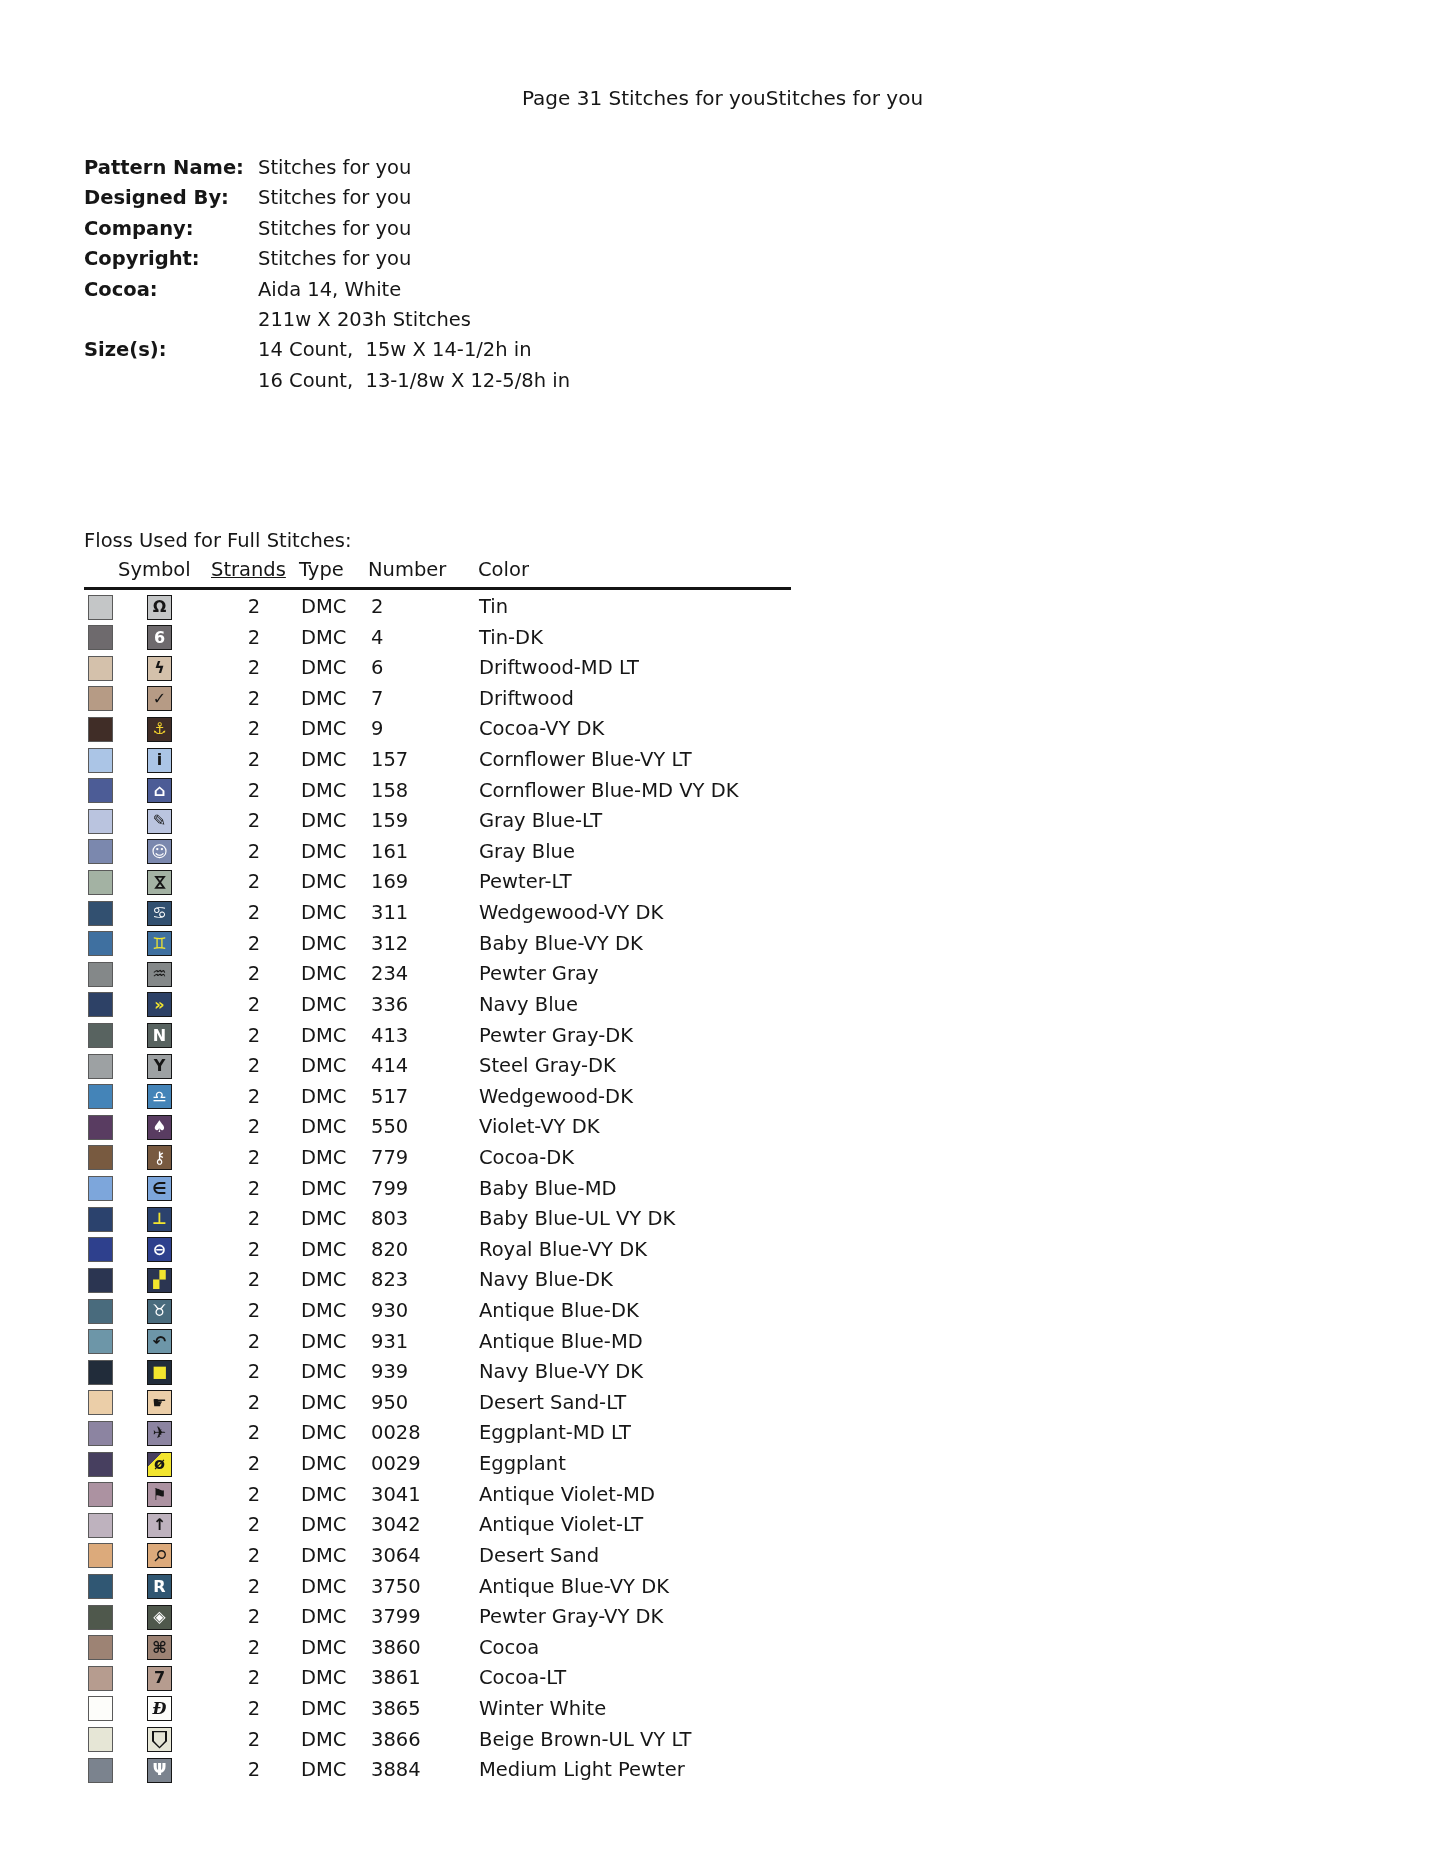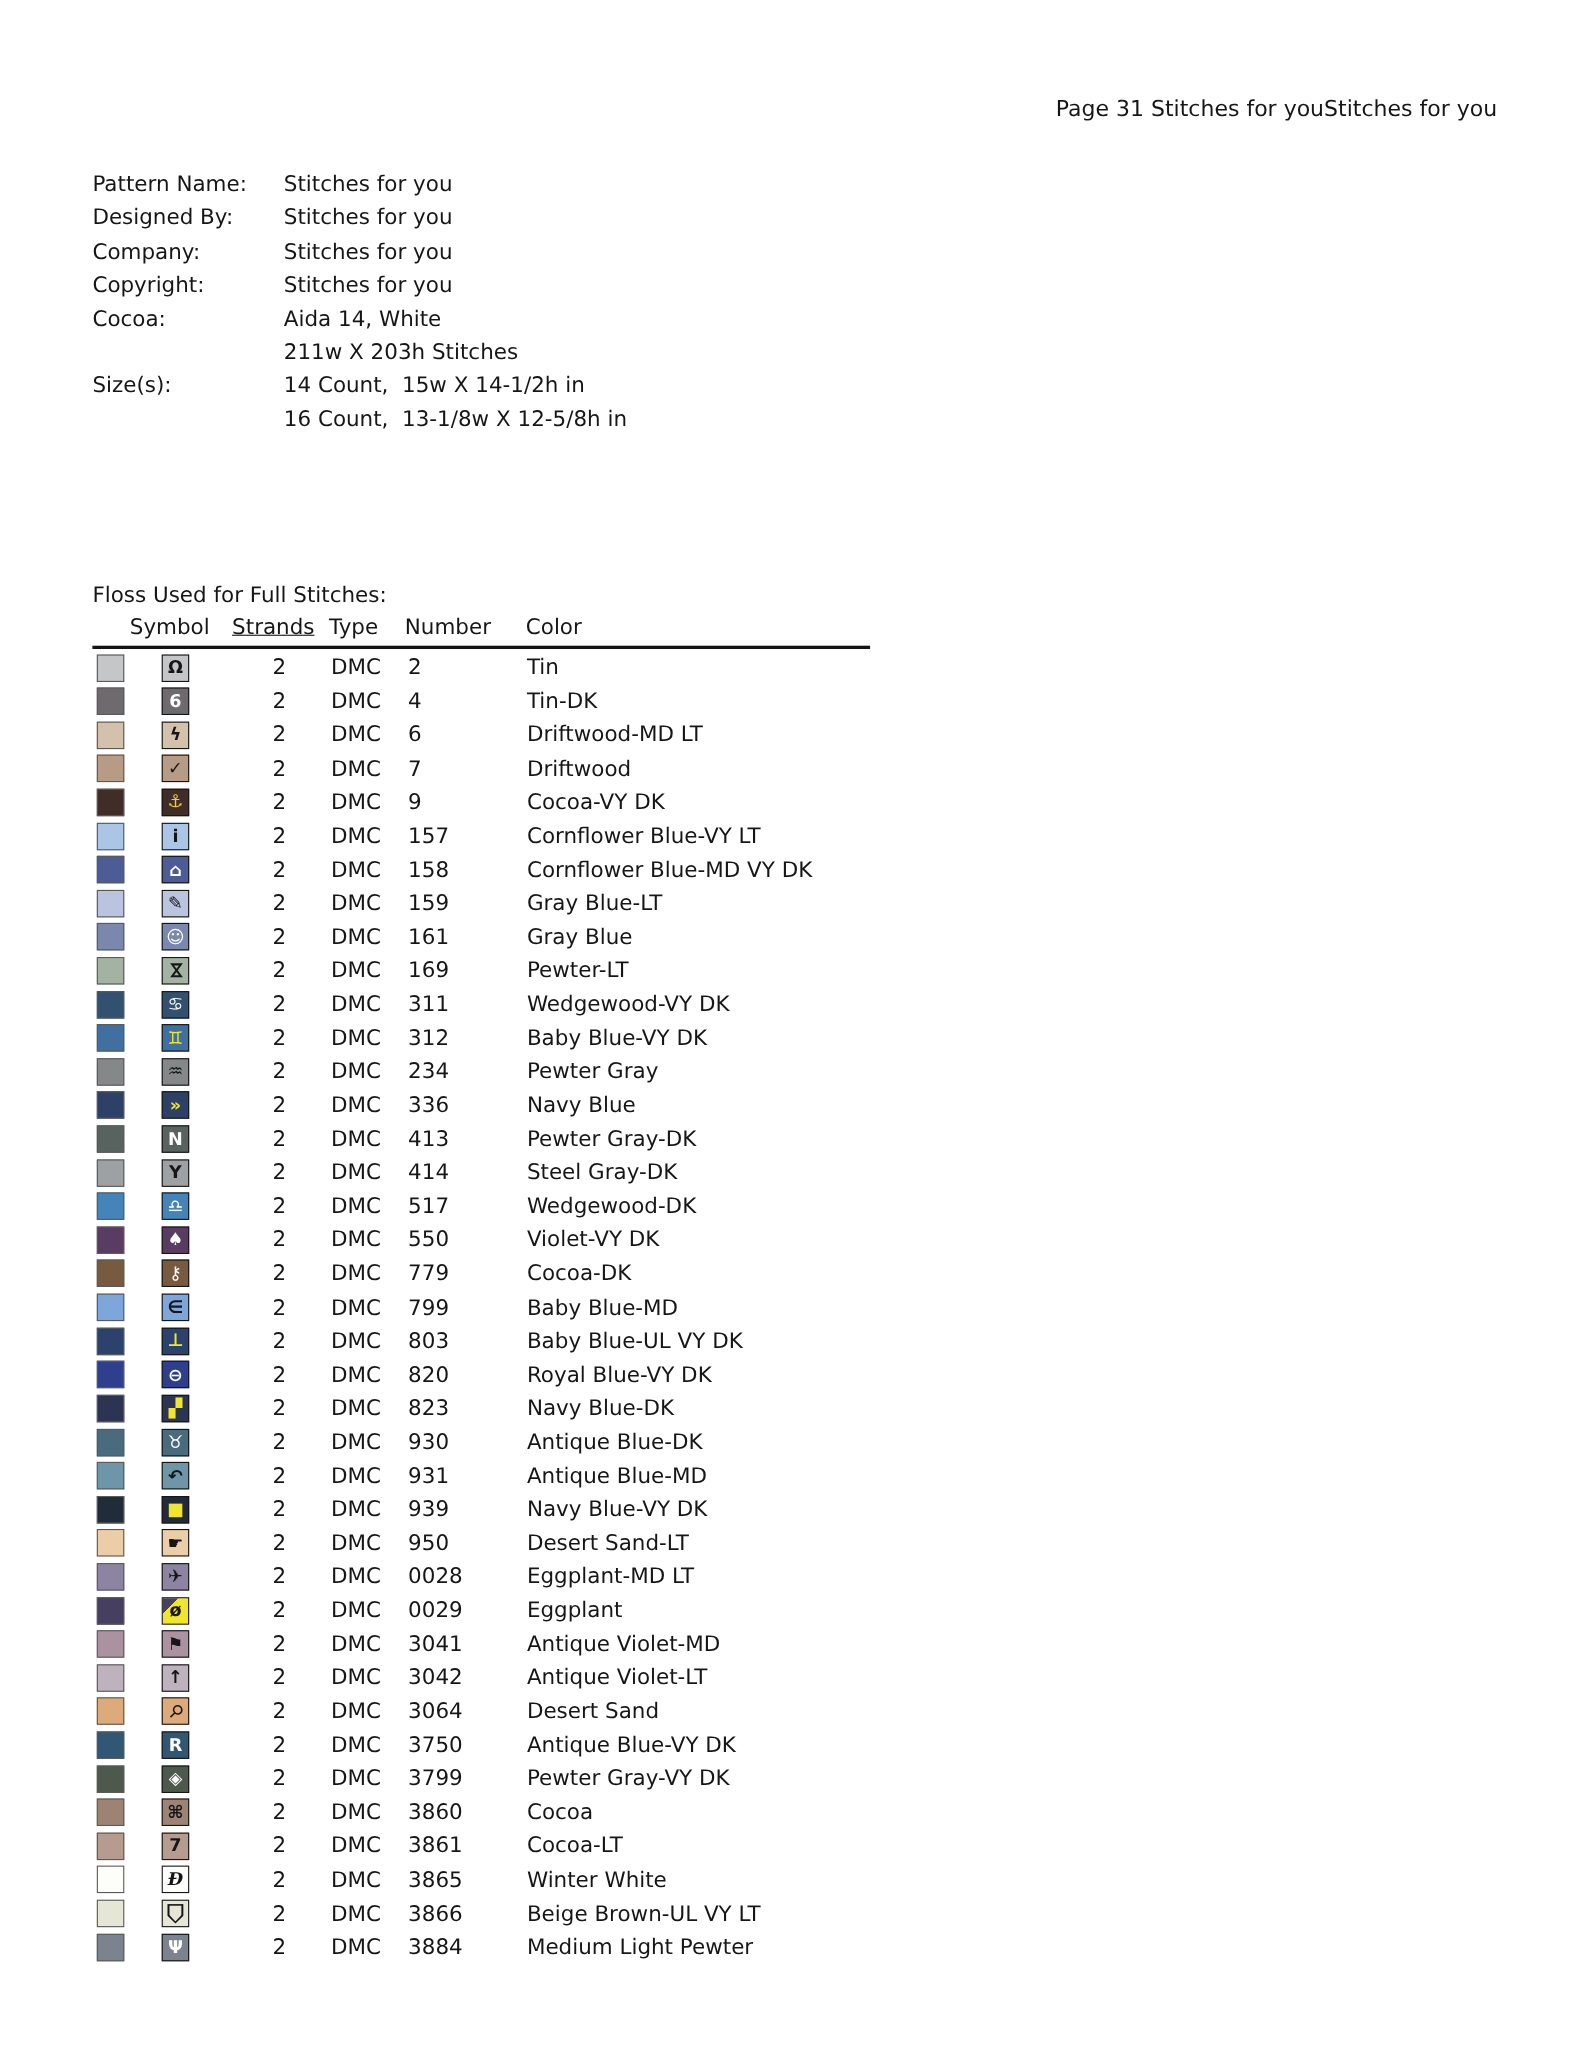--- a/index.html
+++ b/index.html
@@ -2,24 +2,24 @@
 <html><head>
 <meta charset="utf-8">
 <style>
   html,body{margin:0;padding:0;background:#ffffff;}
   body{
     width:1445px;height:1870px;position:relative;
     font-family:"DejaVu Sans", sans-serif;color:#161616;
     -webkit-font-smoothing:antialiased;
   }
   .hdr{position:absolute;top:86px;left:84px;right:84px;display:flex;
-       justify-content:flex-end;font-size:20px;}
+       justify-content:center;font-size:20px;}
   .info{position:absolute;top:153px;left:84px;font-size:19.5px;}
   .info-row{display:flex;height:30.4px;line-height:30.4px;}
-  .info-label{width:174px;white-space:pre;}
+  .info-label{width:174px;white-space:pre;font-weight:bold;}
   .info-value{white-space:pre;}
   .floss-title{position:absolute;top:529px;left:84px;font-size:19.5px;}
   .col-headers{position:absolute;top:558px;left:0;width:100%;height:26px;font-size:19.5px;}
   .col-headers span{position:absolute;top:0;white-space:pre;}
   .ch-symbol{left:118px;} .ch-strands{left:211px;text-decoration:underline;} .ch-type{left:299px;}
   .ch-number{left:368px;} .ch-color{left:478px;}
   .rule{position:absolute;top:587px;left:84px;width:707px;height:2.6px;background:#141414;}
   .table{position:absolute;top:592px;left:0;width:100%;}
   .frow{position:relative;height:30.62px;font-size:19.5px;line-height:29px;}
   .swatch{position:absolute;left:88px;top:2.5px;width:25px;height:25px;

